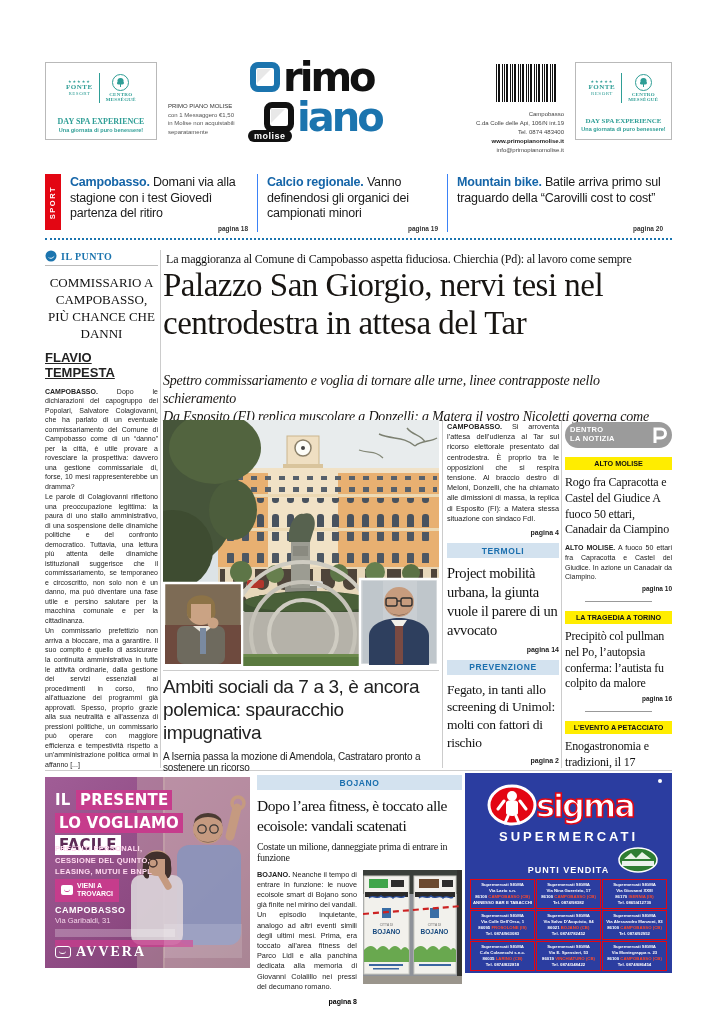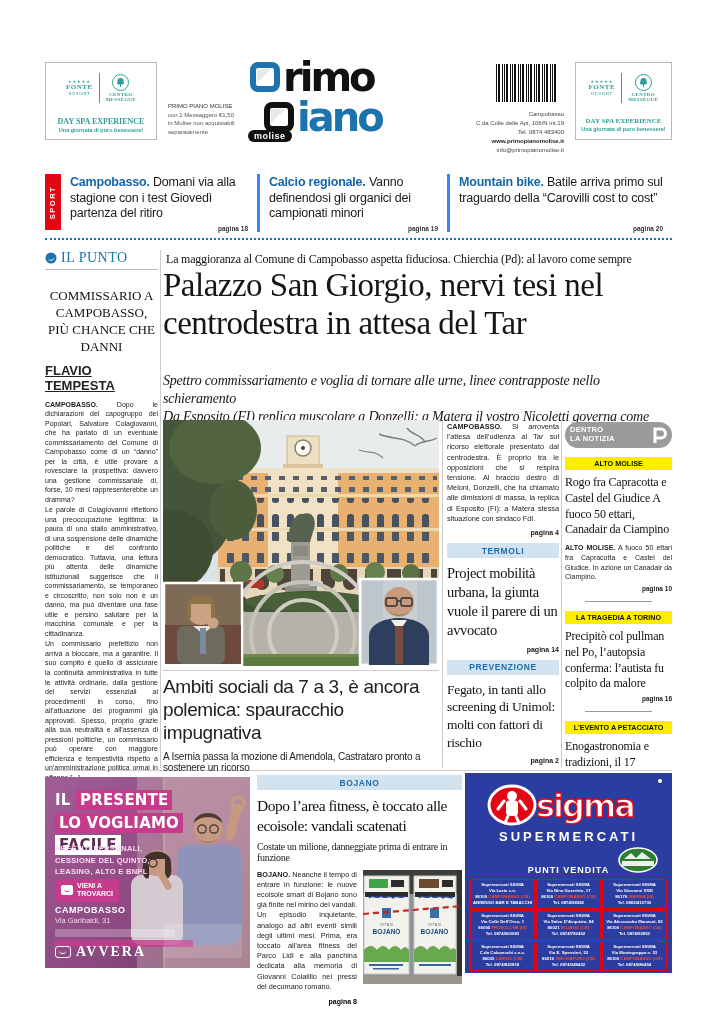--- a/index.html
+++ b/index.html
@@ -48,35 +48,35 @@
   .banner-ed .b2 { font-weight:bold; }
   .banner-tag { font-size:16px; font-weight:bold; letter-spacing:.2px; }
   .banner-dir { font-size:7px; }
   .banner-dir b { font-weight:bold; }
 
   
   .sport { position:absolute; left:45px; top:174px; width:627px; height:66px; display:flex; border-bottom:2px dotted #1b74ae; padding-bottom:6px; }
   .sport-label { width:16px; height:56px; background:#e30613; color:#fff; flex:none; display:flex; align-items:center; justify-content:center; }
   .sport-label span { transform:rotate(-90deg); font-size:7.5px; font-weight:bold; letter-spacing:1.5px; }
   .sport-item { position:relative; padding:1px 9px 0; }
-  .sport-item + .sport-item { border-left:3px solid #3b82f6; }
+  .sport-item + .sport-item { border-left:1px solid #3b82f6; }
   .sport-item.s1 { width:196px; } .sport-item.s2 { width:190px; } .sport-item.s3 { width:225px; }
   .sport-head { font-size:12.5px; line-height:1.25; color:#1a1a1a; letter-spacing:-.2px; }
   .sport-head .lead { color:#1565a8; font-weight:bold; }
   .pageref { position:absolute; right:9px; bottom:0; font-size:6.5px; font-weight:bold; color:#333; }
 
   
   .vr { position:absolute; width:1px; background:#ccc; }
   .hr { position:absolute; height:1px; background:#ccc; }
 
   
   .punto { position:absolute; left:45px; top:250px; width:113px; }
   .punto-head { display:flex; align-items:center; gap:4px; border-bottom:1px solid #bbb; padding-bottom:3px; }
-  .punto-title-lbl { color:#1b74ae; font-family:"Liberation Serif", serif; font-weight:normal; font-size:14px; letter-spacing:.5px; }
-  .punto-title { font-family:"Liberation Serif", serif; font-size:13px; text-align:center; line-height:1.3; margin:18px 0 7px; color:#111; }
+  .punto-title-lbl { color:#1b74ae; font-family:"Liberation Serif", serif; font-weight:bold; font-size:10px; letter-spacing:.5px; }
+  .punto-title { font-family:"Liberation Serif", serif; font-size:13px; text-align:center; line-height:1.3; margin:9px 0 7px; color:#111; }
   .punto-author { font-size:13px; font-weight:bold; text-decoration:underline; margin-bottom:7px; color:#222; }
   .punto-body { font-size:7px; line-height:1.36; text-align:justify; color:#222; }
   .punto-body p { margin-bottom:1px; }
   .punto-body .lead { font-weight:bold; }
   .punto-more { text-align:right; font-size:7px; font-weight:bold; margin-top:8px; color:#222; }
 
   
   .kicker { position:absolute; left:166px; top:252px; width:520px; font-family:"Liberation Serif", serif; font-size:12px; letter-spacing:-.2px; color:#111; }
   .headline { position:absolute; left:163px; top:267px; width:515px; font-family:"Liberation Serif", serif; font-size:33px; line-height:1.14; letter-spacing:-.5px; color:#181512; }
   .deck { position:absolute; left:163px; top:372px; width:512px; font-family:"Liberation Serif", serif; font-style:italic; font-size:14px; line-height:1.3; letter-spacing:-.2px; color:#181512; }
@@ -449,21 +449,21 @@
       <circle cx="108" cy="86" r="4" fill="none" stroke="#41302c" stroke-width="1.4"></circle>
       <rect x="116" y="92" width="7" height="22" rx="3.5" fill="#c59a80" transform="rotate(-30 119 103)"></rect>
     </svg>
     <div class="av-title">
       <span>IL</span> <span class="av-hl">PRESENTE</span><br>
       <span class="av-hl">LO VOGLIAMO</span> <span class="av-wh">FACILE</span>
     </div>
     <div class="av-serv">
       <div>PRESTITI PERSONALI,</div>
       <div>CESSIONE DEL QUINTO,</div>
-      <div>LEASING, ALTO E BNPL</div>
+      <div>LEASING, MUTUI E BNPL</div>
     </div>
     <div class="av-cta">
       <div class="av-cta-icon"></div>
       <div><span>VIENI A</span><br><span>TROVARCI</span></div>
     </div>
     <div class="av-city">CAMPOBASSO</div>
     <div class="av-addr">Via Garibaldi, 31</div>
     <div class="av-fine1"></div>
     <div class="av-fine2"></div>
     <div class="av-brand">

